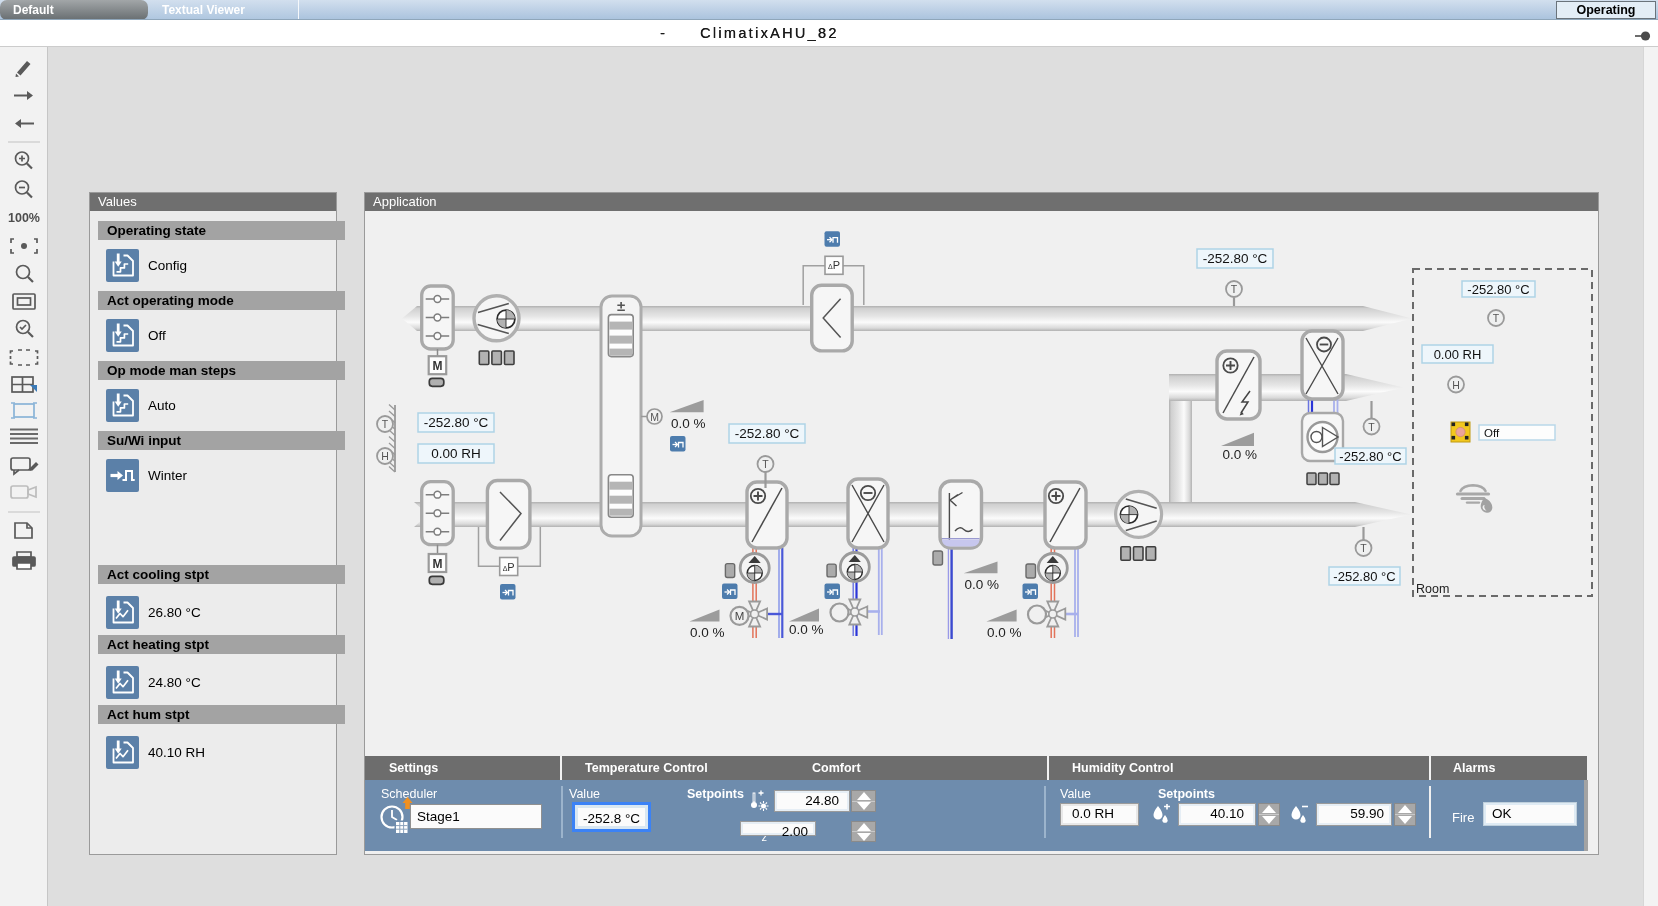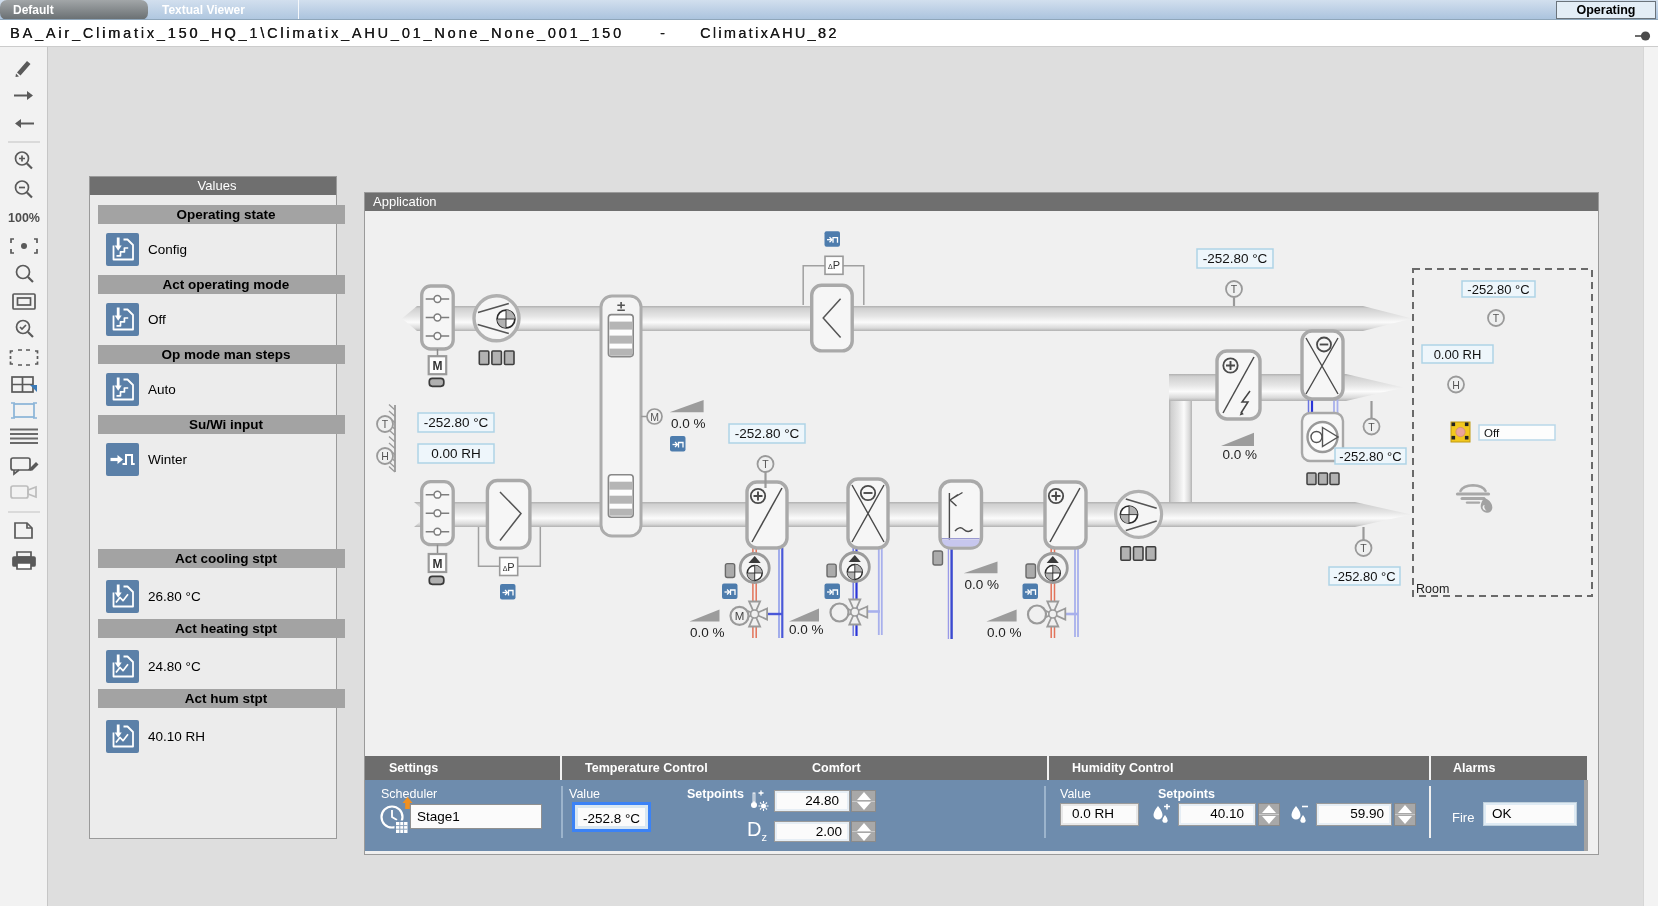--- a/index.html
+++ b/index.html
@@ -14,21 +14,21 @@
 #topbarline { left:0; top:19px; width:1658px; height:1px; background:#8fa6ba; }
 
 #crumb { left:0; top:20px; width:1658px; height:27px; background:#ffffff; border-bottom:1px solid #cccccc; font-size:14.5px; color:#1a1a1a; line-height:27px; text-shadow:0.3px 0 0 #1a1a1a; }
 
 #toolbar { left:0; top:47px; width:48px; height:859px; background:#f2f2f2; border-right:1px solid #c6c6c6; }
 
 #rstrip { left:1643px; top:47px; width:15px; height:859px; background:#f3f3f3; border-left:1px solid #d6d6d6; }
 
 .panel { border:1px solid #9a9a9a; background:#ececec; }
 .phead { position:absolute; left:0; top:0; right:0; height:18px; background:#6f6f6f; color:#fff; font-size:13px; line-height:18px; padding-left:8px; }
-#valuesPanel { left:89px; top:176px; width:248px; height:663px;text-align:center; }
+#valuesPanel { left:89px; top:192px; width:248px; height:663px; }
 #appPanel { left:364px; top:192px; width:1235px; height:663px; background:#f0f0f0; }
 .secbar { position:absolute; left:8px; width:247px; height:19px; background:#a3a3a3; color:#000; font-weight:bold; font-size:13.5px; line-height:19px; padding-left:9px; }
 .vicon { position:absolute; left:16px; width:33px; height:33px; }
 .vlabel { position:absolute; left:58px; width:180px; height:33px; font-size:13.5px; color:#000; display:flex; align-items:center; }
 
 #bpHead { left:365px; top:756px; width:1222px; height:24px; background:#6d6d6d; }
 .bph { position:absolute; top:0; height:24px; color:#fff; font-weight:bold; font-size:12.5px; line-height:24px;margin-left:16px; }
 .bpsep { position:absolute; top:0; width:2px; height:24px; background:#f2f2f2; }
 #bpBody { left:365px; top:780px; width:1219px; height:71px; background:#6e8cad; }
 #bpShadow { left:1584px; top:780px; width:4px; height:71px; background:#a3a3a3; }
@@ -42,21 +42,20 @@
 .tri-dn { position:absolute; left:50%; top:50%; transform:translate(-50%,-50%); width:0; height:0; border-left:7px solid transparent; border-right:7px solid transparent; border-top:8px solid #fff; }
 </style>
 </head>
 <body>
 <div class="abs" id="topbar"></div>
 <div class="abs" id="tabDefault">Default</div>
 <div class="abs" id="tabTextual">Textual Viewer</div>
 <div class="abs" id="btnOperating">Operating</div>
 <div class="abs" id="topbarline"></div>
 <div class="abs" id="crumb">
-    <span style="position:absolute;left:10px;letter-spacing:2.8px">BA_Air_Climatix_150_HQ_1\Climatix_AHU_01_None_None_001_150</span>
     <span style="position:absolute;left:660px">-</span>
     <span style="position:absolute;left:700px;letter-spacing:2.3px">ClimatixAHU_82</span>
   </div>
 <svg class="abs" style="left:1632px;top:29px;width:22px;height:14px" viewBox="0 0 22 14">
   <rect x="3" y="6.2" width="7" height="1.6" fill="#4a4a4a"></rect>
   <circle cx="13.5" cy="7" r="4.6" fill="#4a4a4a"></circle>
 </svg>
 <div class="abs" id="toolbar"></div>
 <div class="abs" id="rstrip"></div>
 
@@ -528,21 +527,21 @@
 <div class="binput abs" style="left:774px; top:790px; width:76px; height:22px; border:1px solid #9a9a9a; box-shadow:inset 0 0 0 2px #e6eef5; text-align:right; line-height:20px; padding-right:10px">24.80</div>
 <div class="spin abs" style="left:851px; top:790px; height:22px">
     <div class="up">
       <span class="tri-up"></span>
     </div>
     <div>
       <span class="tri-dn"></span>
     </div>
   </div>
 <div class="blabel abs" style="left:747px; top:818px; font-size:20px">D<sub style="font-size:11px">z</sub></div>
-<div class="binput abs" style="left:774px; top:821px; width:76px; height:21px; border:1px solid #9a9a9a; box-shadow:inset 0 0 0 2px #e6eef5; text-align:right; line-height:19px; padding-right:7px">2.00</div>
+<div class="binput abs" style="left:740px; top:821px; width:76px; height:15px; border:1px solid #9a9a9a; box-shadow:inset 0 0 0 2px #e6eef5; text-align:right; line-height:19px; padding-right:7px">2.00</div>
 <div class="spin abs" style="left:851px; top:821px; height:21px">
     <div class="up">
       <span class="tri-up"></span>
     </div>
     <div>
       <span class="tri-dn"></span>
     </div>
   </div>
 
 <div class="vsep abs" style="left:1044px; top:786px; height:52px"></div>

